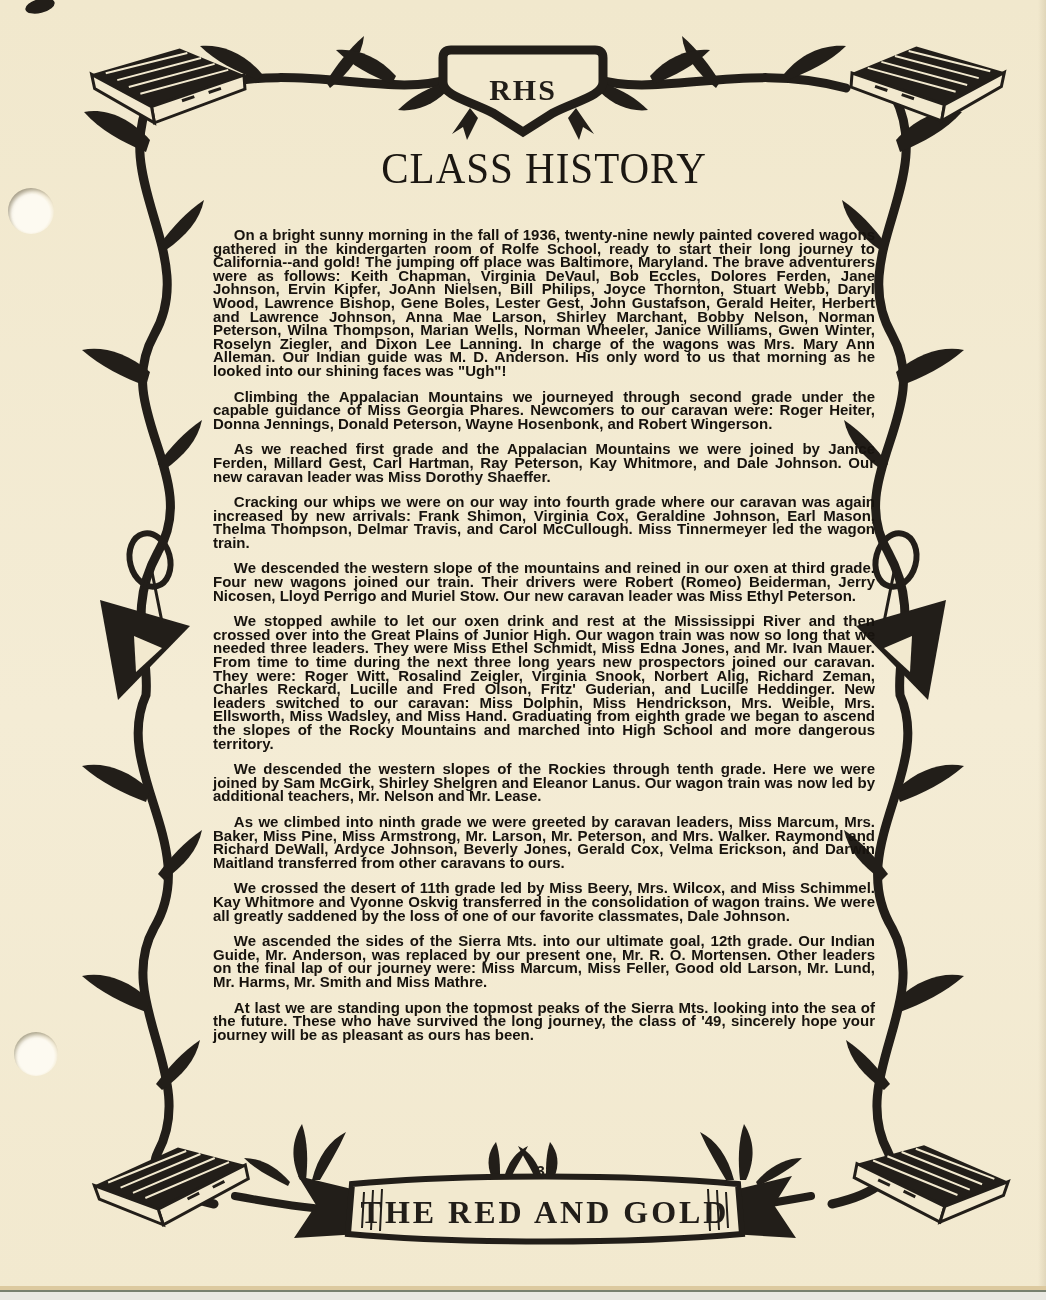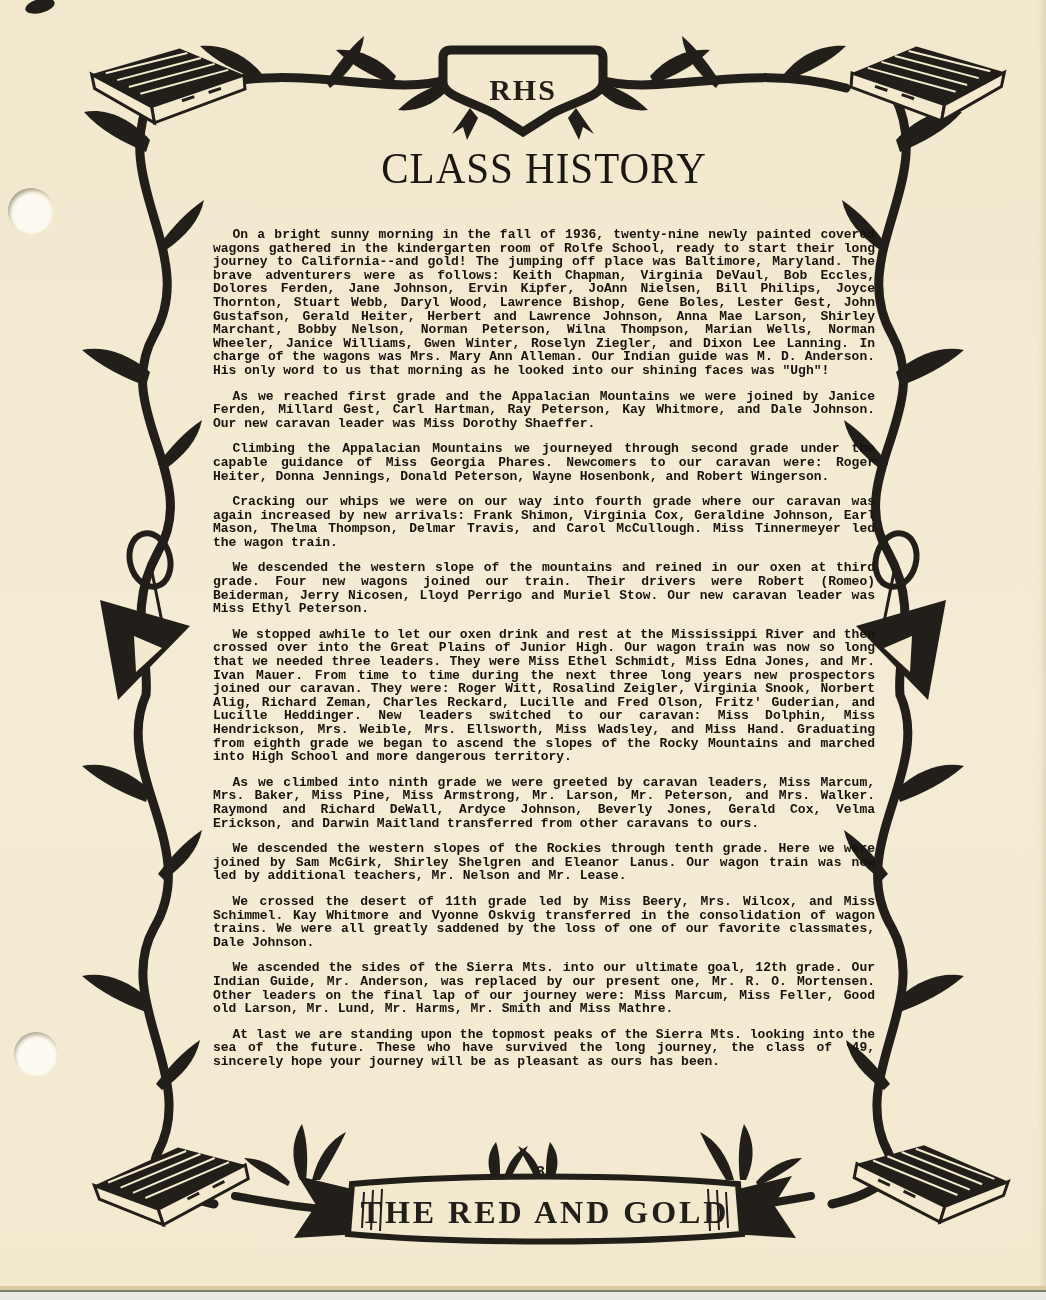--- a/index.html
+++ b/index.html
@@ -5,22 +5,22 @@
   html,body{margin:0;padding:0;}
   body{width:1046px;height:1300px;position:relative;overflow:hidden;
        background:linear-gradient(#f1e8cd,#f4ecd5 55%,#f2e9cf);
        font-family:"Liberation Sans",sans-serif;}
   .page{position:absolute;inset:0;}
   .border-art{position:absolute;left:0;top:0;width:1046px;height:1300px;}
   .title{position:absolute;left:213px;top:144px;width:662px;margin:0;
          text-align:center;font-family:"Liberation Serif",serif;font-weight:normal;
          font-size:41px;letter-spacing:1px;color:#1b1712;transform:scaleY(1.06);}
   .body-text{position:absolute;left:213px;top:228px;width:662px;
-             font-family:Liberation Mono, monospace;font-weight:bold;
-             font-size:13px;line-height:13.6px;color:#17130e;
+             font-family:Liberation Sans, sans-serif;font-weight:bold;
+             font-size:15px;line-height:13.6px;color:#17130e;
              text-align:justify;}
   .body-text p{margin:0 0 12px 0;text-indent:2.5ch;}
   .body-text p:last-child{margin-bottom:16px;}
   .hole{position:absolute;border-radius:50%;
         background:radial-gradient(circle at 50% 55%, #fdfaf1 0 55%, #f1e7cc 72%, rgba(241,231,204,0) 76%);
         box-shadow:inset 3px 4px 4px -2px rgba(100,95,80,0.55);}
   .hole-1{left:8px;top:188px;width:46px;height:46px;}
   .hole-2{left:14px;top:1032px;width:44px;height:44px;box-shadow:inset 2px 4px 4px -2px rgba(90,88,72,0.5);}
   .edge-bottom{position:absolute;left:0;right:0;bottom:0;height:8px;
                background:#e9e8e2;border-top:2px solid #78806f;
@@ -131,27 +131,27 @@
     <text x="545" y="1176" text-anchor="middle" font-family="Liberation Mono, monospace" font-size="15" font-weight="bold" fill="#221e19">32</text>
   </svg>
 
   <div class="hole hole-1"></div>
   <div class="hole hole-2"></div>
 
   <h1 class="title">CLASS HISTORY</h1>
 
   <div class="body-text">
     <p>On a bright sunny morning in the fall of 1936, twenty-nine newly painted covered wagons gathered in the kindergarten room of Rolfe School, ready to start their long journey to California--and gold! The jumping off place was Baltimore, Maryland. The brave adventurers were as follows: Keith Chapman, Virginia DeVaul, Bob Eccles, Dolores Ferden, Jane Johnson, Ervin Kipfer, JoAnn Nielsen, Bill Philips, Joyce Thornton, Stuart Webb, Daryl Wood, Lawrence Bishop, Gene Boles, Lester Gest, John Gustafson, Gerald Heiter, Herbert and Lawrence Johnson, Anna Mae Larson, Shirley Marchant, Bobby Nelson, Norman Peterson, Wilna Thompson, Marian Wells, Norman Wheeler, Janice Williams, Gwen Winter, Roselyn Ziegler, and Dixon Lee Lanning.  In charge of the wagons was Mrs. Mary Ann Alleman.  Our Indian guide was M. D. Anderson.  His only word to us that morning as he looked into our shining faces was "Ugh"!</p>
+    <p>Climbing the Appalacian Mountains we journeyed through second grade under the capable guidance of Miss Georgia Phares.  Newcomers to our caravan were: Roger Heiter, Donna Jennings, Donald Peterson, Wayne Hosenbonk, and Robert Wingerson.</p>
     <p>As we reached first grade and the Appalacian Mountains we were joined by Janice Ferden, Millard Gest, Carl Hartman, Ray Peterson, Kay Whitmore, and Dale Johnson.  Our new caravan leader was Miss Dorothy Shaeffer.</p>
-    <p>Climbing the Appalacian Mountains we journeyed through second grade under the capable guidance of Miss Georgia Phares.  Newcomers to our caravan were: Roger Heiter, Donna Jennings, Donald Peterson, Wayne Hosenbonk, and Robert Wingerson.</p>
     <p>Cracking our whips we were on our way into fourth grade where our caravan was again increased by new arrivals: Frank Shimon, Virginia Cox, Geraldine Johnson, Earl Mason, Thelma Thompson, Delmar Travis, and Carol McCullough.  Miss Tinnermeyer led the wagon train.</p>
     <p>We descended the western slope of the mountains and reined in our oxen at third grade. Four new wagons joined our train.  Their drivers were Robert (Romeo) Beiderman, Jerry Nicosen, Lloyd Perrigo and Muriel Stow.  Our new caravan leader was Miss Ethyl Peterson.</p>
     <p>We stopped awhile to let our oxen drink and rest at the Mississippi River and then crossed over into the Great Plains of Junior High.  Our wagon train was now so long that we needed three leaders.  They were Miss Ethel Schmidt, Miss Edna Jones, and Mr. Ivan Mauer.  From time to time during the next three long years new prospectors joined our caravan.  They were: Roger Witt, Rosalind Zeigler, Virginia Snook, Norbert Alig, Richard Zeman, Charles Reckard, Lucille and Fred Olson, Fritz' Guderian, and Lucille Heddinger. New leaders switched to our caravan:  Miss Dolphin, Miss Hendrickson, Mrs. Weible, Mrs. Ellsworth, Miss Wadsley, and Miss Hand.  Graduating from eighth grade we began to ascend the slopes of the Rocky Mountains and marched into High School and more dangerous territory.</p>
+    <p>We descended the western slopes of the Rockies through tenth grade.  Here we were joined by Sam McGirk, Shirley Shelgren and Eleanor Lanus.  Our wagon train was now led by additional teachers, Mr. Nelson and Mr. Lease.</p>
     <p>As we climbed into ninth grade we were greeted by caravan leaders, Miss Marcum, Mrs. Baker, Miss Pine, Miss Armstrong, Mr. Larson, Mr. Peterson, and Mrs. Walker.  Raymond and Richard DeWall, Ardyce Johnson, Beverly Jones, Gerald Cox, Velma Erickson, and Darwin Maitland transferred from other caravans to ours.</p>
-    <p>We descended the western slopes of the Rockies through tenth grade.  Here we were joined by Sam McGirk, Shirley Shelgren and Eleanor Lanus.  Our wagon train was now led by additional teachers, Mr. Nelson and Mr. Lease.</p>
     <p>We crossed the desert of 11th grade led by Miss Beery, Mrs. Wilcox, and Miss Schimmel. Kay Whitmore and Vyonne Oskvig transferred in the consolidation of wagon trains.  We were all greatly saddened by the loss of one of our favorite classmates, Dale Johnson.</p>
     <p>We ascended the sides of the Sierra Mts. into our ultimate goal, 12th grade.  Our Indian Guide, Mr. Anderson, was replaced by our present one, Mr. R. O. Mortensen.  Other leaders on the final lap of our journey were:  Miss Marcum, Miss Feller, Good old Larson, Mr. Lund, Mr. Harms, Mr. Smith and Miss Mathre.</p>
     <p>At last we are standing upon the topmost peaks of the Sierra Mts. looking into the sea of the future.  These who have survived the long journey, the class of '49, sincerely hope your journey will be as pleasant as ours has been.</p>
   </div>
 
   <div class="edge-right"></div>
   <div class="edge-bottom"></div>
 </div>
 
 </body></html>

